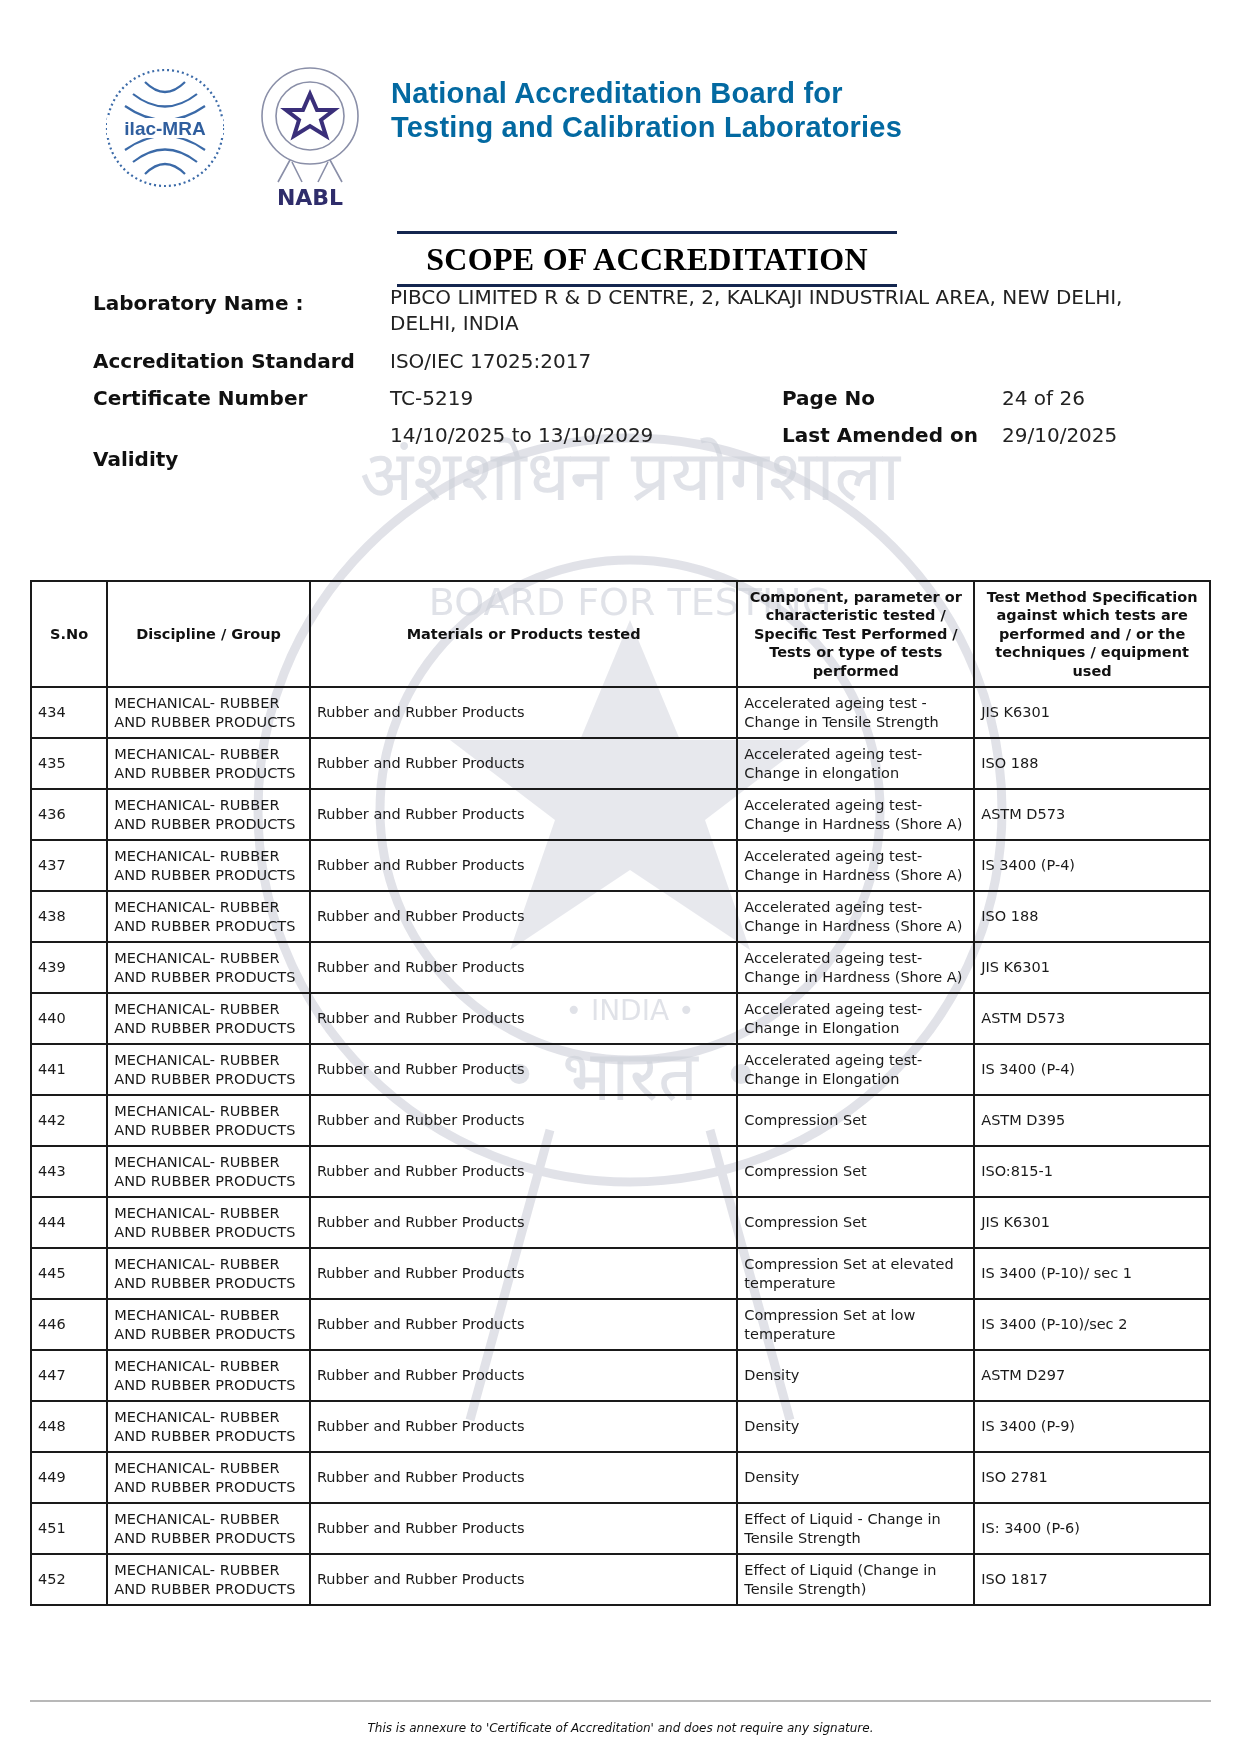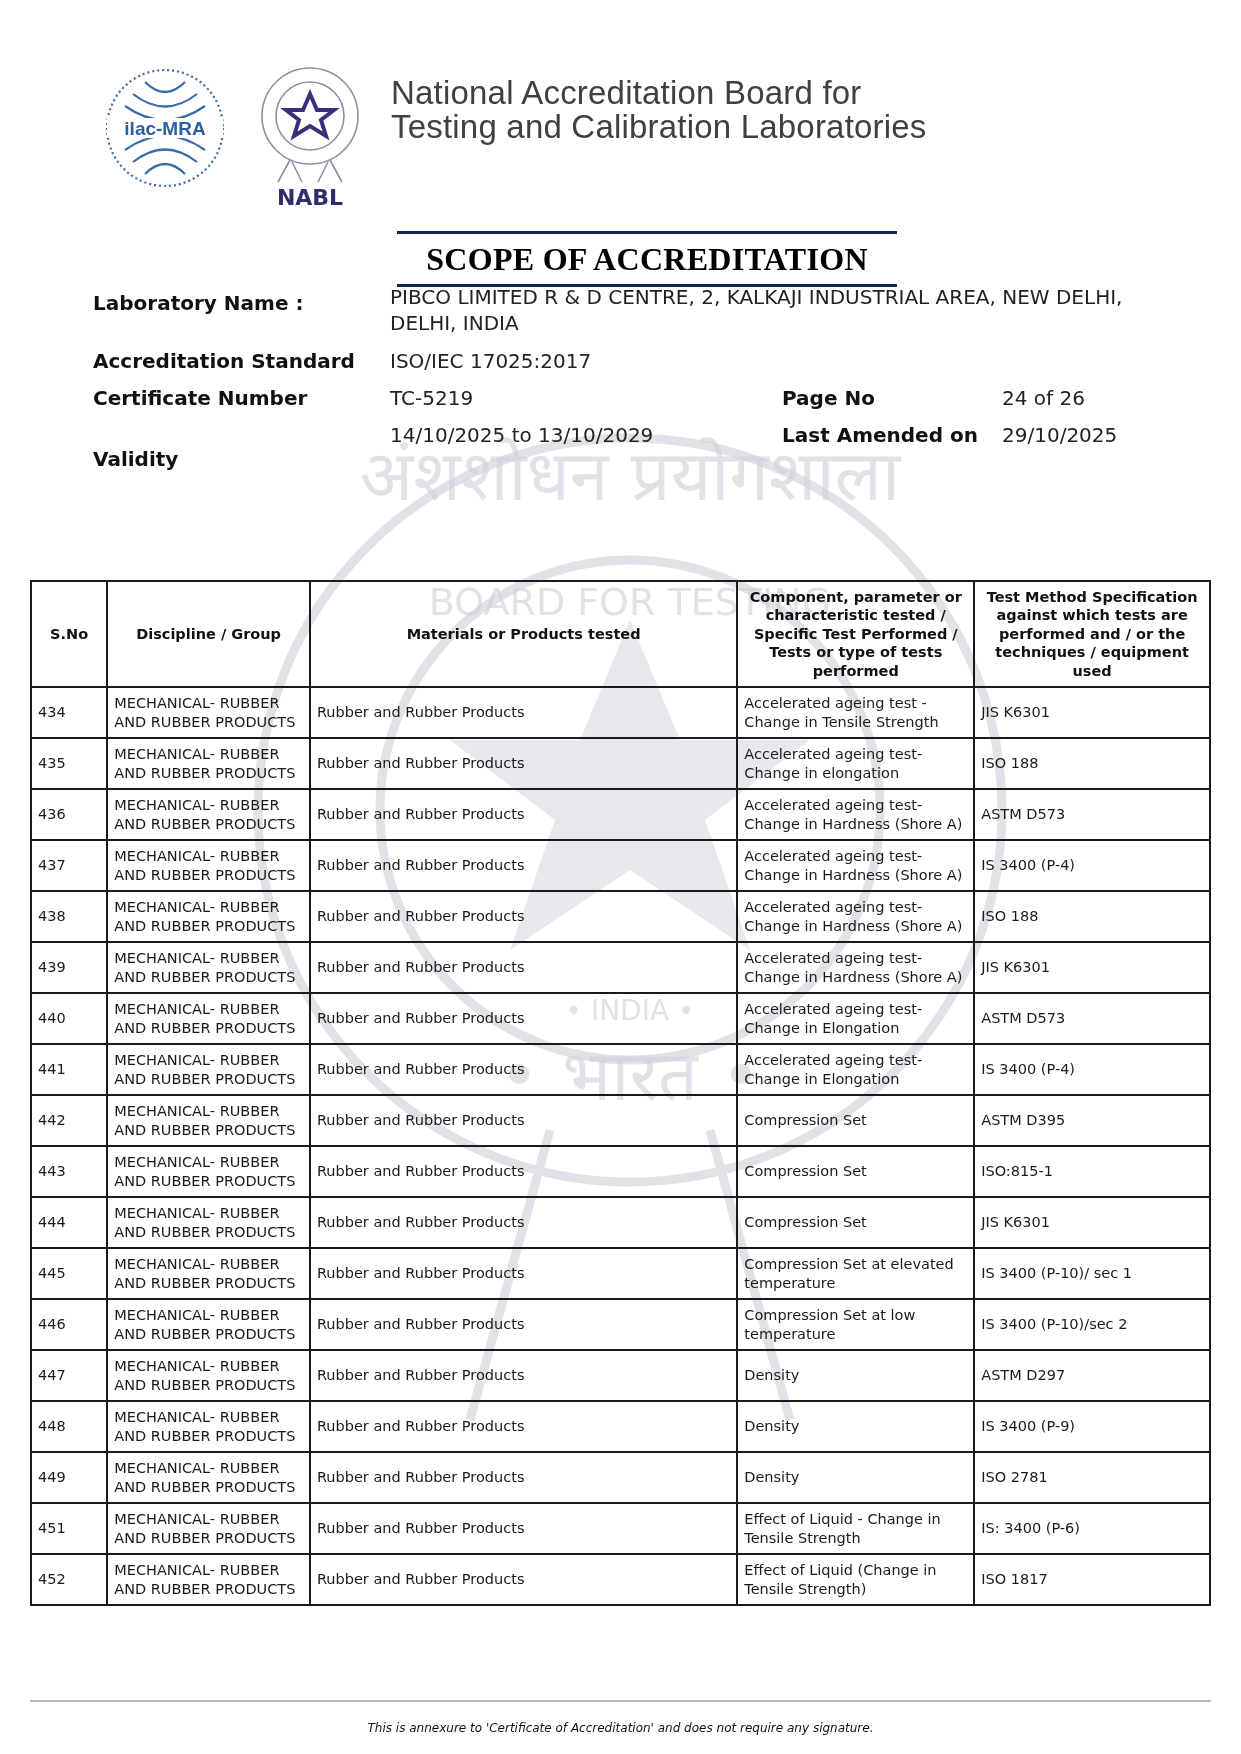--- a/index.html
+++ b/index.html
@@ -8,21 +8,21 @@
 
   
   .watermark { position: absolute; left: 250px; top: 410px; width: 760px; height: 1020px; pointer-events: none; }
   .watermark svg { width: 100%; height: 100%; }
 
   
   .logo-ilac { position: absolute; left: 103px; top: 64px; width: 124px; height: 128px; }
   .logo-nabl { position: absolute; left: 252px; top: 64px; width: 116px; height: 144px; }
 
   .org-title { position: absolute; left: 391px; top: 76px; font-family: "Liberation Sans", sans-serif;
-               font-weight: normal; font-size: 33px; line-height: 34px; color: #404040; letter-spacing: 0.2px; }
+               font-weight: bold; font-size: 29px; line-height: 34px; color: #0369a1; letter-spacing: 0.2px; }
 
   .scope-block { position: absolute; left: 397px; top: 231px; width: 500px; }
   .scope-rule { height: 3px; background: #14264f; }
   .scope-title { font-family: "Liberation Serif", serif; font-weight: bold; font-size: 32px;
                  text-align: center; line-height: 50px; color: #000; letter-spacing: 0.3px; }
 
   .info { position: absolute; font-size: 20px; line-height: 26px; }
   .info .lbl { font-weight: bold; color: #111; }
   .info .val { color: #222; }
 

